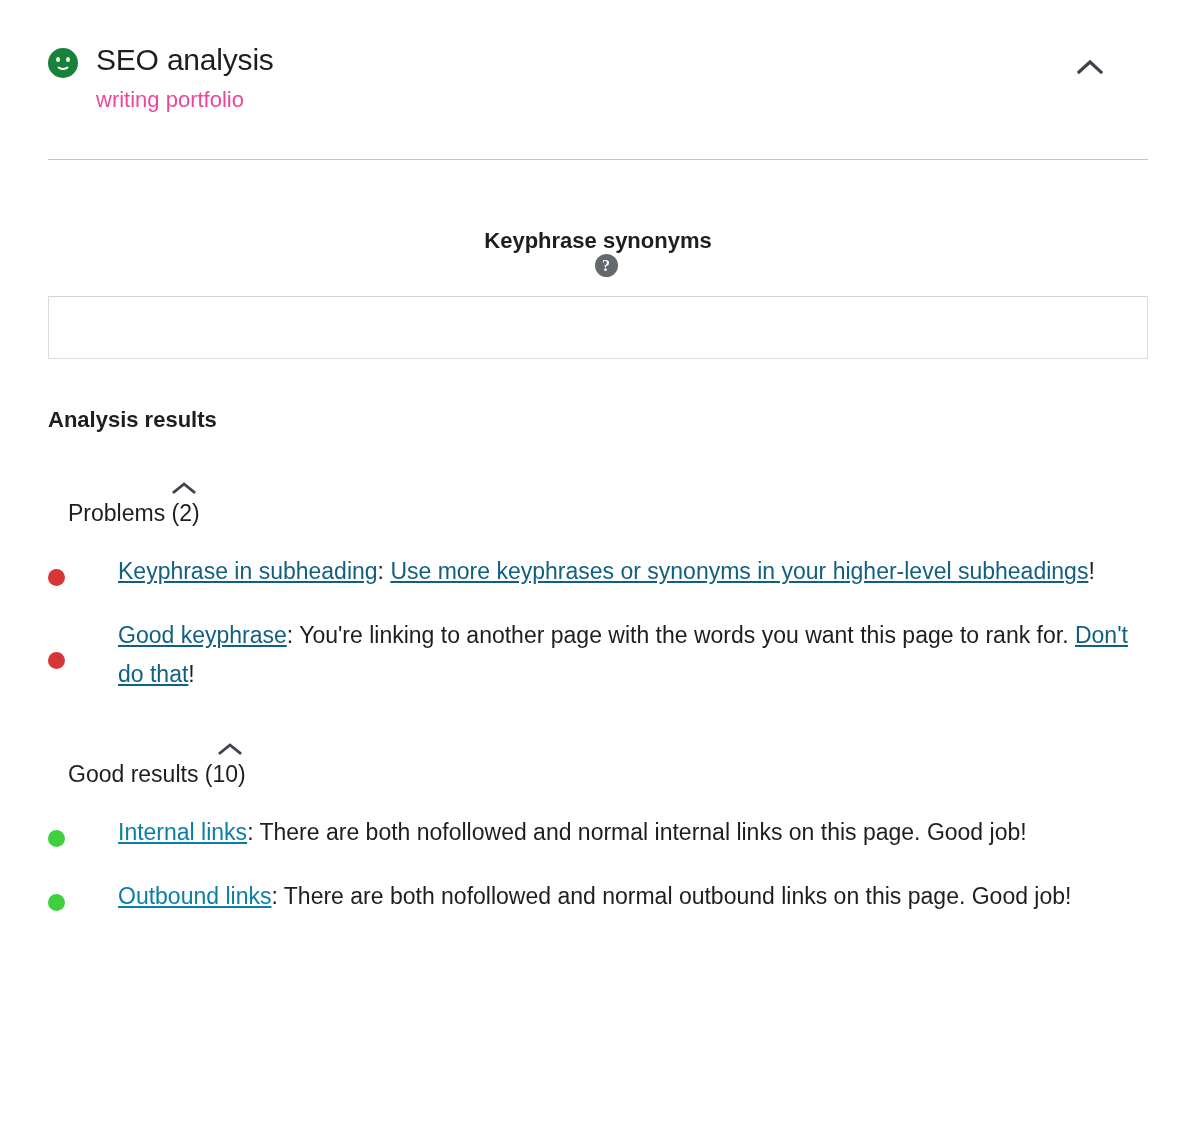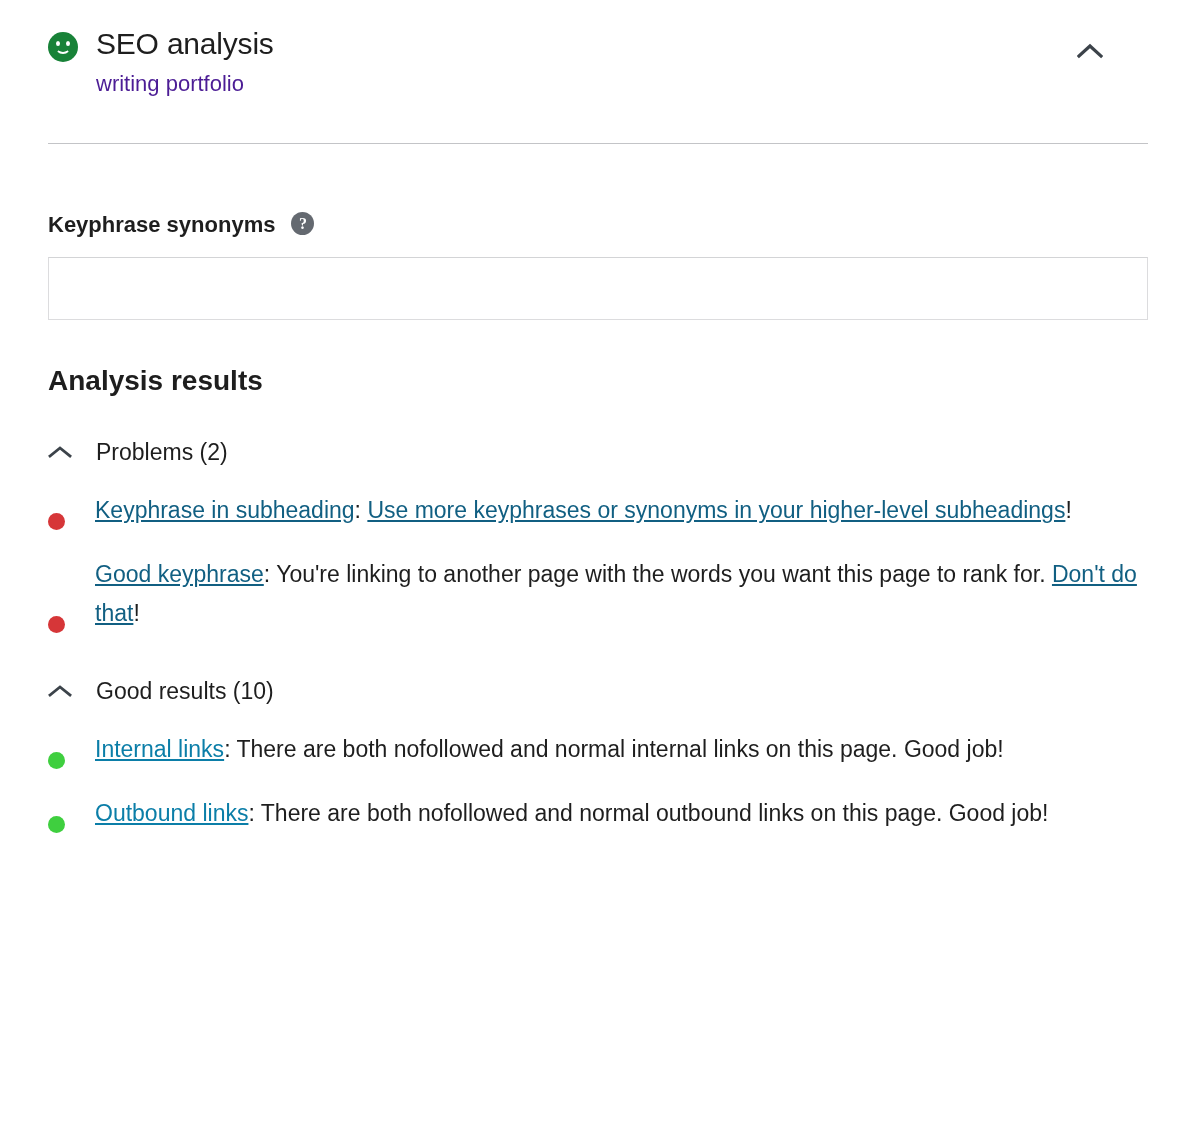--- a/index.html
+++ b/index.html
@@ -12,21 +12,21 @@
     width: 1196px;
     height: 1134px;
     font-family: "Liberation Sans", sans-serif;
     color: #1e1e1e;
     overflow: hidden;
   }
 
   .panel {
     position: relative;
     width: 1196px;
-    padding: 0 48px;
+    padding: 16px 48px;
   }
 
   
   .panel-header {
     display: flex;
     align-items: flex-start;
     padding-top: 26px;
     position: relative;
   }
   .score-icon {
@@ -67,21 +67,21 @@
     font-size: 30px;
     line-height: 36px;
     font-weight: 400;
     color: #1e1e1e;
     letter-spacing: -0.2px;
   }
   .panel-subtitle {
     font-size: 22px;
     line-height: 28px;
     font-weight: 400;
-    color: #4c1d95;
+    color: #ec4899;
     margin-top: 8px;
   }
   .collapse-btn {
     position: absolute;
     right: 38px;
     top: 32px;
     width: 40px;
     height: 40px;
     border: none;
     background: transparent;
@@ -94,21 +94,22 @@
   .divider {
     height: 1px;
     background: #c3c4c7;
     margin-top: 45px;
   }
 
   
   .field-block { margin-top: 68px; }
   .field-label-row {
     display: flex;
-    align-items: flex-start;
+    align-items: center;
+    flex-direction: column;
   }
   .field-label {
     font-size: 22px;
     line-height: 26px;
     font-weight: bold;
     color: #1e1e1e;
   }
   .help-icon {
     margin-left: 16px;
     width: 23px;
@@ -133,36 +134,37 @@
     background: #ffffff;
     font-size: 20px;
     font-family: "Liberation Sans", sans-serif;
     padding: 0 14px;
     color: #1e1e1e;
     outline: none;
   }
 
   
   .results-heading {
-    font-size: 28px;
+    font-size: 22px;
     line-height: 26px;
     font-weight: bold;
     color: #1e1e1e;
     margin-top: 48px;
   }
 
   .group-header {
     display: flex;
-    align-items: center;
+    align-items: flex-end;
     margin-top: 44px;
     background: transparent;
     border: none;
     padding: 0;
     cursor: pointer;
     font-family: "Liberation Sans", sans-serif;
+    flex-direction: column;
   }
   .group-chevron {
     width: 28px;
     height: 22px;
     display: flex;
     align-items: center;
     justify-content: flex-start;
   }
   .group-label {
     font-size: 23px;
@@ -172,22 +174,23 @@
     font-weight: 400;
   }
 
   ul.result-list {
     list-style: none;
     margin: 0;
     padding: 0;
   }
   li.result-item {
     display: flex;
-    align-items: flex-end;
+    align-items: center;
     margin-top: 25px;
+    gap: 23px;
   }
   .bullet {
     flex: 0 0 auto;
     width: 17px;
     height: 17px;
     border-radius: 50%;
     margin-top: 11px;
   }
   .bullet.bad  { background: #d63638; }
   .bullet.ok   { background: #e2711d; }

